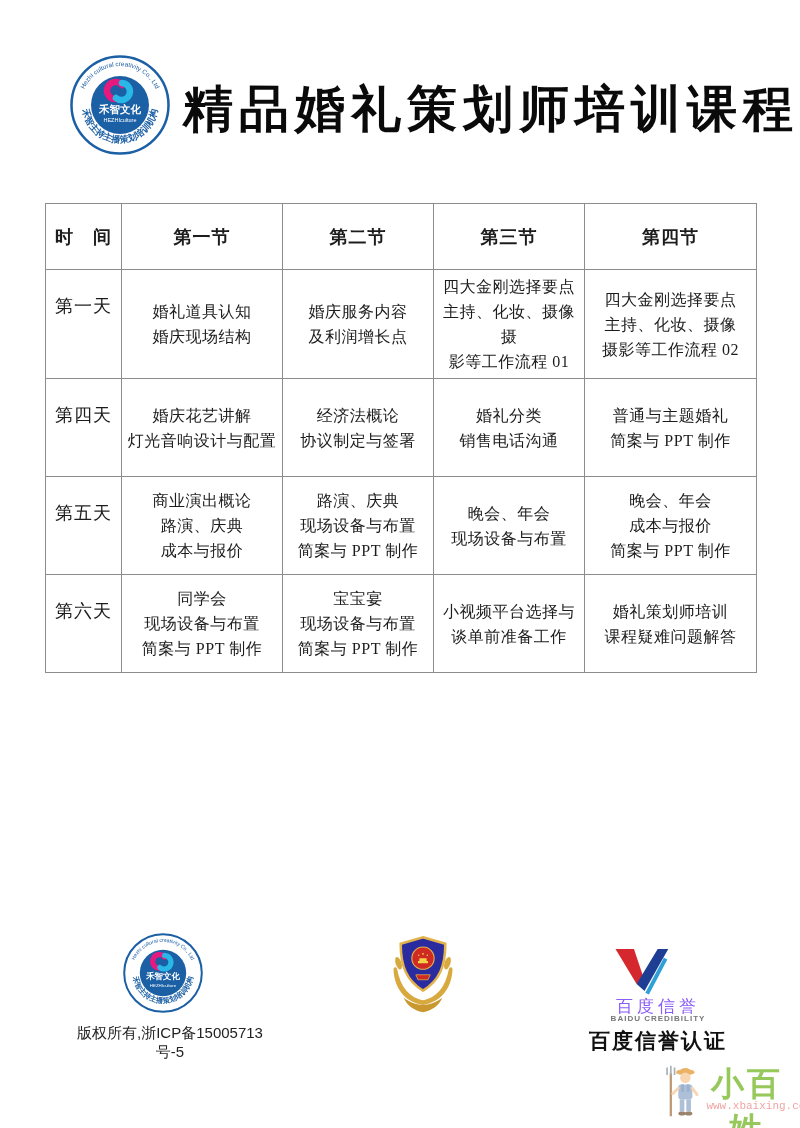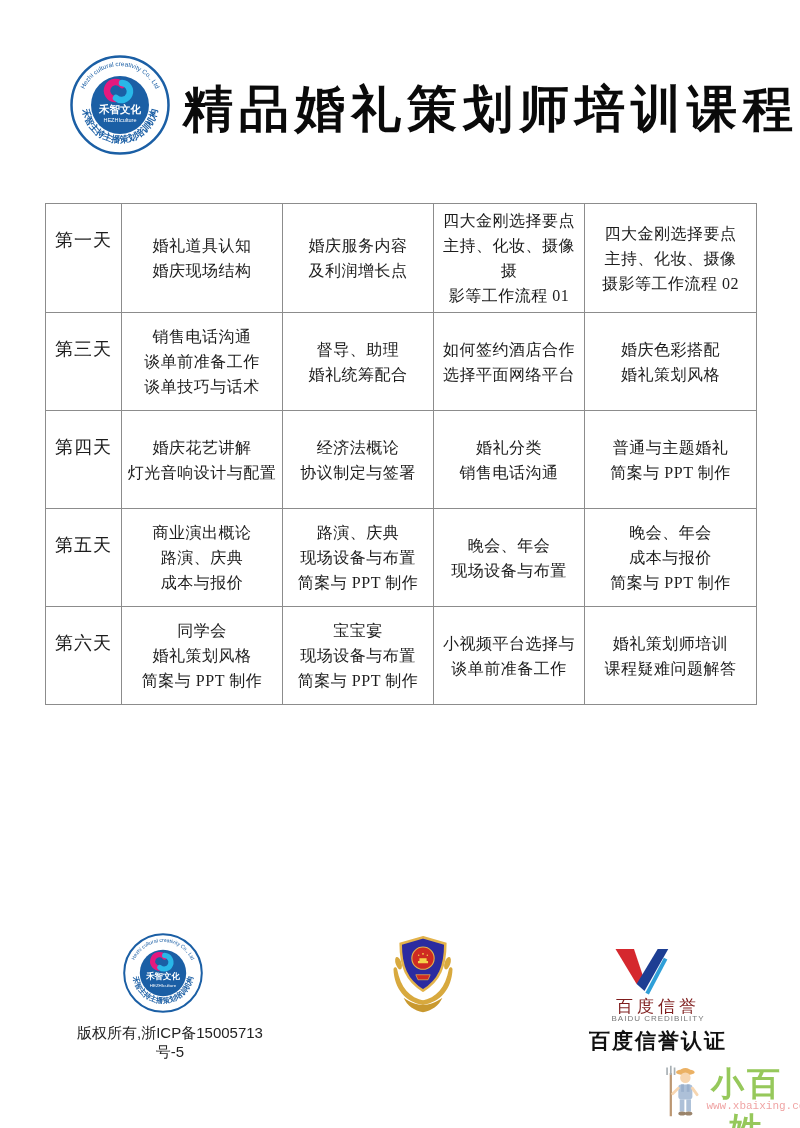--- a/index.html
+++ b/index.html
@@ -44,27 +44,28 @@
   }
   .police-badge { position:absolute; left:387px; top:930px; width:72px; height:88px; }
   .police-text {
     position:absolute; left:317px; top:1025px; width:200px; text-align:center;
     font-size:17px; font-weight:bold; color:#111;
     font-family:"Liberation Sans","DejaVu Sans",sans-serif;
   }
   .baidu-v { position:absolute; left:612px; top:943px; width:58px; height:54px; }
   .baidu-cn {
     position:absolute; left:588px; top:995px; width:140px; text-align:center;
-    font-size:17px; letter-spacing:4px; color:#7f1d1d;
+    font-size:17px; letter-spacing:4px; color:#8b5cf6;
     font-family:"Liberation Sans","DejaVu Sans",sans-serif;
   }
   .baidu-en {
     position:absolute; left:588px; top:1014px; width:140px; text-align:center;
     font-size:8px; letter-spacing:1px; color:#777;
     font-family:"Liberation Sans","DejaVu Sans",sans-serif;
+    font-weight:bold;
   }
   .baidu-cert {
     position:absolute; left:588px; top:1027px; width:140px; text-align:center;
     font-size:21px; font-weight:bold; letter-spacing:2px; color:#111;
     font-family:Liberation Serif, serif;
   }
   
   .wm-farmer { position:absolute; left:664px; top:1060px; width:38px; height:60px; opacity:0.85; }
   .wm-name {
     position:absolute; left:698px; top:1062px; width:98px; text-align:center;
@@ -105,46 +106,41 @@
 
   <table class="schedule">
     <colgroup>
       <col style="width:76px">
         <col style="width:161px">
         <col style="width:151px">
       <col style="width:151px">
         <col style="width:172px">
     </colgroup>
     <tbody>
+        <tr class="head-row">
+      <th class="col-head">时　间</th>
+      <th class="col-head">第一节</th>
+      <th class="col-head">第二节</th>
+      <th class="col-head">第三节</th>
+      <th class="col-head">第四节</th>
+    </tr>
     <tr class="body-row">
       <td class="day-cell">第一天</td>
       <td class="course-cell">婚礼道具认知
 婚庆现场结构</td>
       <td class="course-cell">婚庆服务内容
 及利润增长点</td>
       <td class="course-cell">四大金刚选择要点
 主持、化妆、摄像摄
 影等工作流程 01</td>
       <td class="course-cell">四大金刚选择要点
 主持、化妆、摄像
 摄影等工作流程 02</td>
     </tr>
     <tr class="body-row">
-      <td class="day-cell">第三天</td>
-      <td class="course-cell">销售电话沟通
-谈单前准备工作
-谈单技巧与话术</td>
-      <td class="course-cell">督导、助理
-婚礼统筹配合</td>
-      <td class="course-cell">如何签约酒店合作
-选择平面网络平台</td>
-      <td class="course-cell">婚庆色彩搭配
-婚礼策划风格</td>
-    </tr>
-    <tr class="body-row">
       <td class="day-cell">第四天</td>
       <td class="course-cell">婚庆花艺讲解
 灯光音响设计与配置</td>
       <td class="course-cell">经济法概论
 协议制定与签署</td>
       <td class="course-cell">婚礼分类
 销售电话沟通</td>
       <td class="course-cell">普通与主题婚礼
 简案与 PPT 制作</td>
     </tr>
@@ -158,21 +154,21 @@
 简案与 PPT 制作</td>
       <td class="course-cell">晚会、年会
 现场设备与布置</td>
       <td class="course-cell">晚会、年会
 成本与报价
 简案与 PPT 制作</td>
     </tr>
     <tr class="body-row">
       <td class="day-cell">第六天</td>
       <td class="course-cell">同学会
-婚礼策划风格
+现场设备与布置
 简案与 PPT 制作</td>
       <td class="course-cell">宝宝宴
 现场设备与布置
 简案与 PPT 制作</td>
       <td class="course-cell">小视频平台选择与
 谈单前准备工作</td>
       <td class="course-cell">婚礼策划师培训
 课程疑难问题解答</td>
     </tr>
   </tbody>

